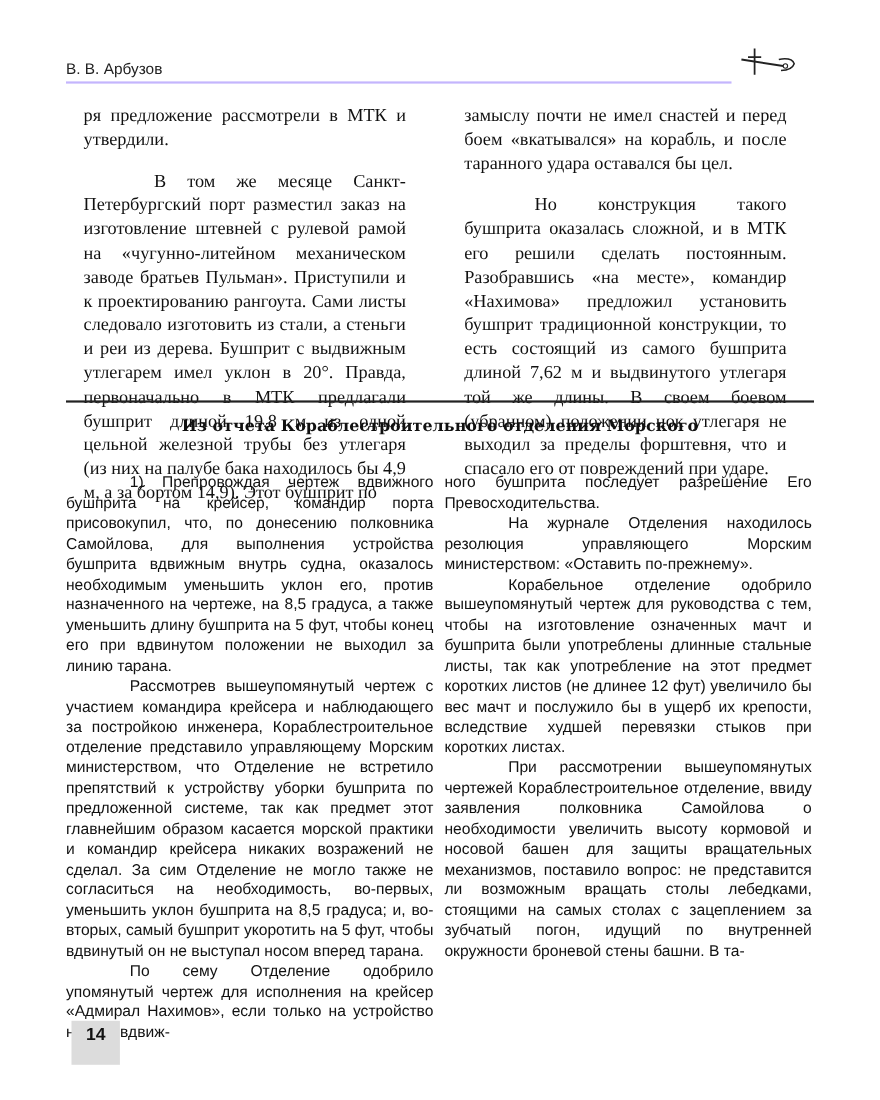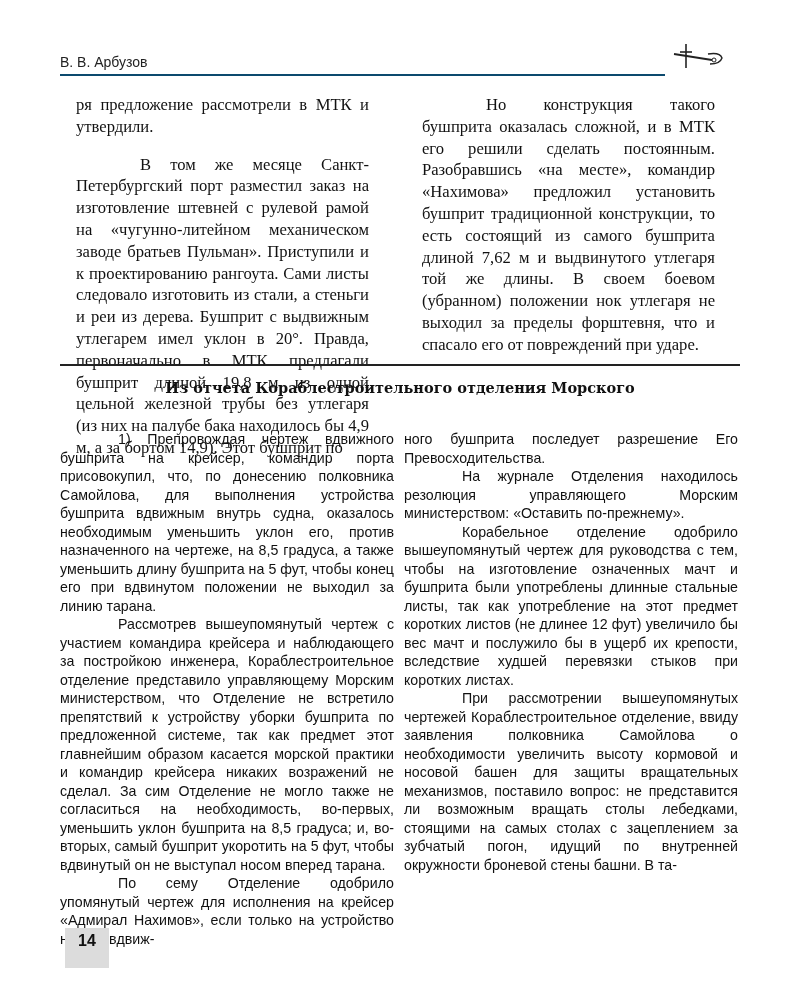--- a/index.html
+++ b/index.html
@@ -1,19 +1,19 @@
 <!DOCTYPE html>
 <html><head>
 <meta charset="utf-8">
 <style>
   html, body { margin: 0; padding: 0; background: #ffffff; }
   body { width: 800px; height: 1000px; position: relative; overflow: hidden; color: #1a1a1a; }
   .running-head {
     position: absolute; left: 60px; top: 52px; width: 605px; height: 22px;
-    border-bottom: 2px solid #0c4a6e; font-family: "Liberation Sans", sans-serif;
+    border-bottom: 2px solid #c4b5fd; font-family: "Liberation Sans", sans-serif;
     font-size: 14px; line-height: 18px; color: #222;
   }
   .running-head span { position: absolute; left: 0; top: 1px; }
   .anchor-logo { position: absolute; left: 668px; top: 42px; width: 60px; height: 30px; }
   .serif-col {
     position: absolute; top: 78px; width: 325px;
     font-family: "Liberation Serif", serif; font-size: 16.6px; line-height: 21.8px;
     text-align: justify; color: #111;
   }
   .serif-col p { margin: 16px; text-indent: 64px; }
@@ -54,20 +54,21 @@
     <path d="M40 12 Q52 10 54 16 Q52 22 42 22" fill="none" stroke="#222" stroke-width="1.4"></path>
     <circle cx="46" cy="18" r="2" fill="none" stroke="#222" stroke-width="1"></circle>
   </svg>
 </div>
 
 <div class="serif-col" id="col-top-left">
   <p class="noindent">ря предложение рассмотрели в МТК и утвердили.</p>
   <p>В том же месяце Санкт-Петербургский порт разместил заказ на изготовление штевней с рулевой рамой на «чугунно-литейном механическом заводе братьев Пульман». Приступили и к проектированию рангоута. Сами листы следовало изготовить из стали, а стеньги и реи из дерева. Бушприт с выдвижным утлегарем имел уклон в 20°. Правда, первоначально в МТК предлагали бушприт длиной 19,8 м из одной цельной железной трубы без утлегаря (из них на палубе бака находилось бы 4,9 м, а за бортом 14,9). Этот бушприт по</p>
 </div>
 <div class="serif-col" id="col-top-right">
+  <p class="noindent">замыслу почти не имел снастей и перед боем «вкатывался» на корабль, и после таранного удара оставался бы цел.</p>
   <p>Но конструкция такого бушприта оказалась сложной, и в МТК его решили сделать постоянным. Разобравшись «на месте», командир «Нахимова» предложил установить бушприт традиционной конструкции, то есть состоящий из самого бушприта длиной 7,62 м и выдвинутого утлегаря той же длины. В своем боевом (убранном) положении нок утлегаря не выходил за пределы форштевня, что и спасало его от повреждений при ударе.</p>
 </div>
 
 <div class="section-rule"></div>
 <div class="section-title">
   <div>Из отчета Кораблестроительного отделения Морского</div>
 </div>
 
 <div class="sans-col" id="col-bottom-left">
   <p>1) Препровождая чертеж вдвижного бушприта на крейсер, командир порта присовокупил, что, по донесению полковника Самойлова, для выполнения устройства бушприта вдвижным внутрь судна, оказалось необходимым уменьшить уклон его, против назначенного на чертеже, на 8,5 градуса, а также уменьшить длину бушприта на 5 фут, чтобы конец его при вдвинутом положении не выходил за линию тарана.</p>

